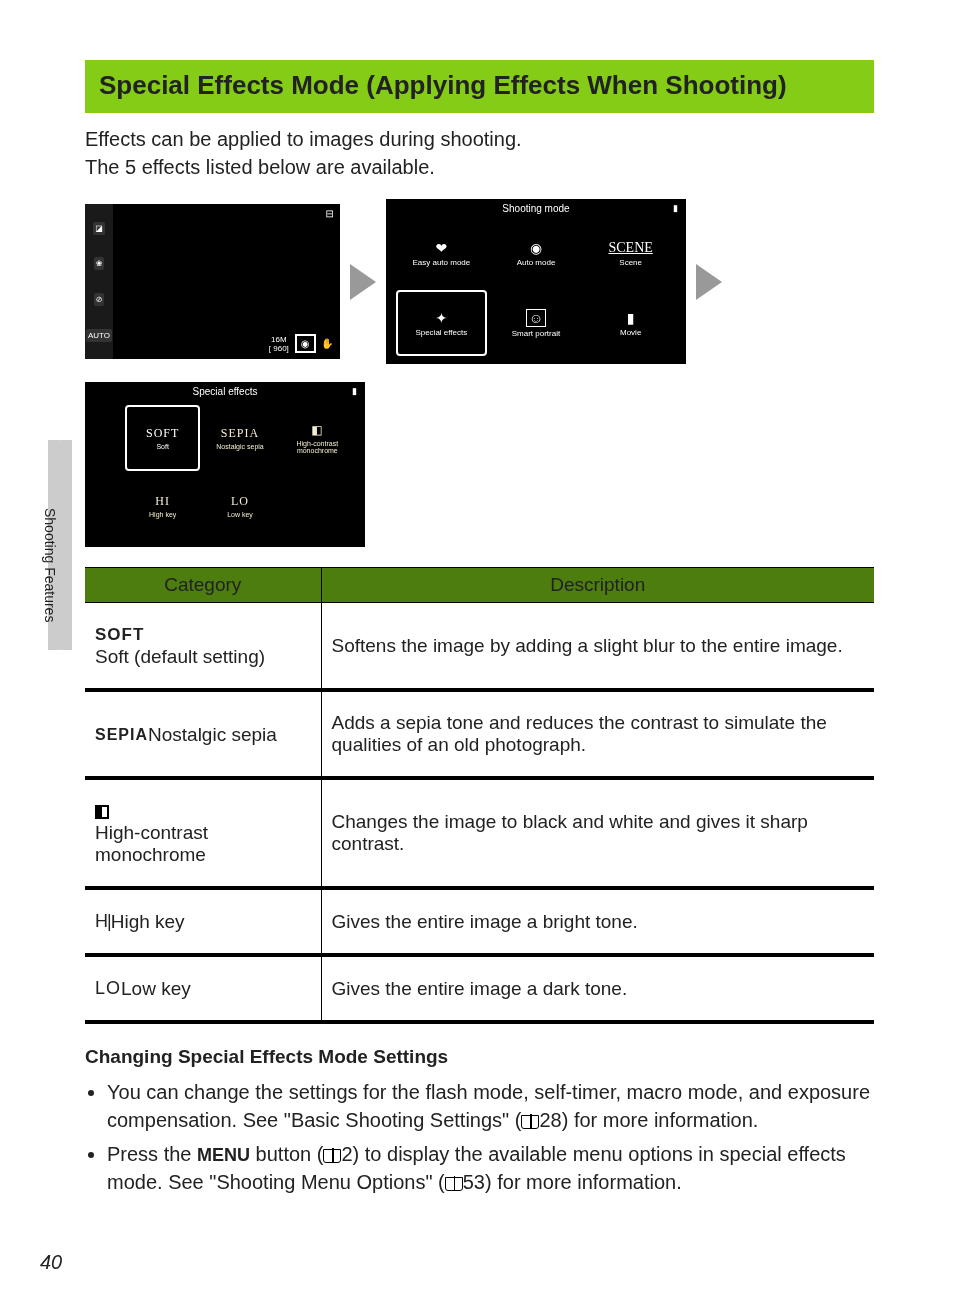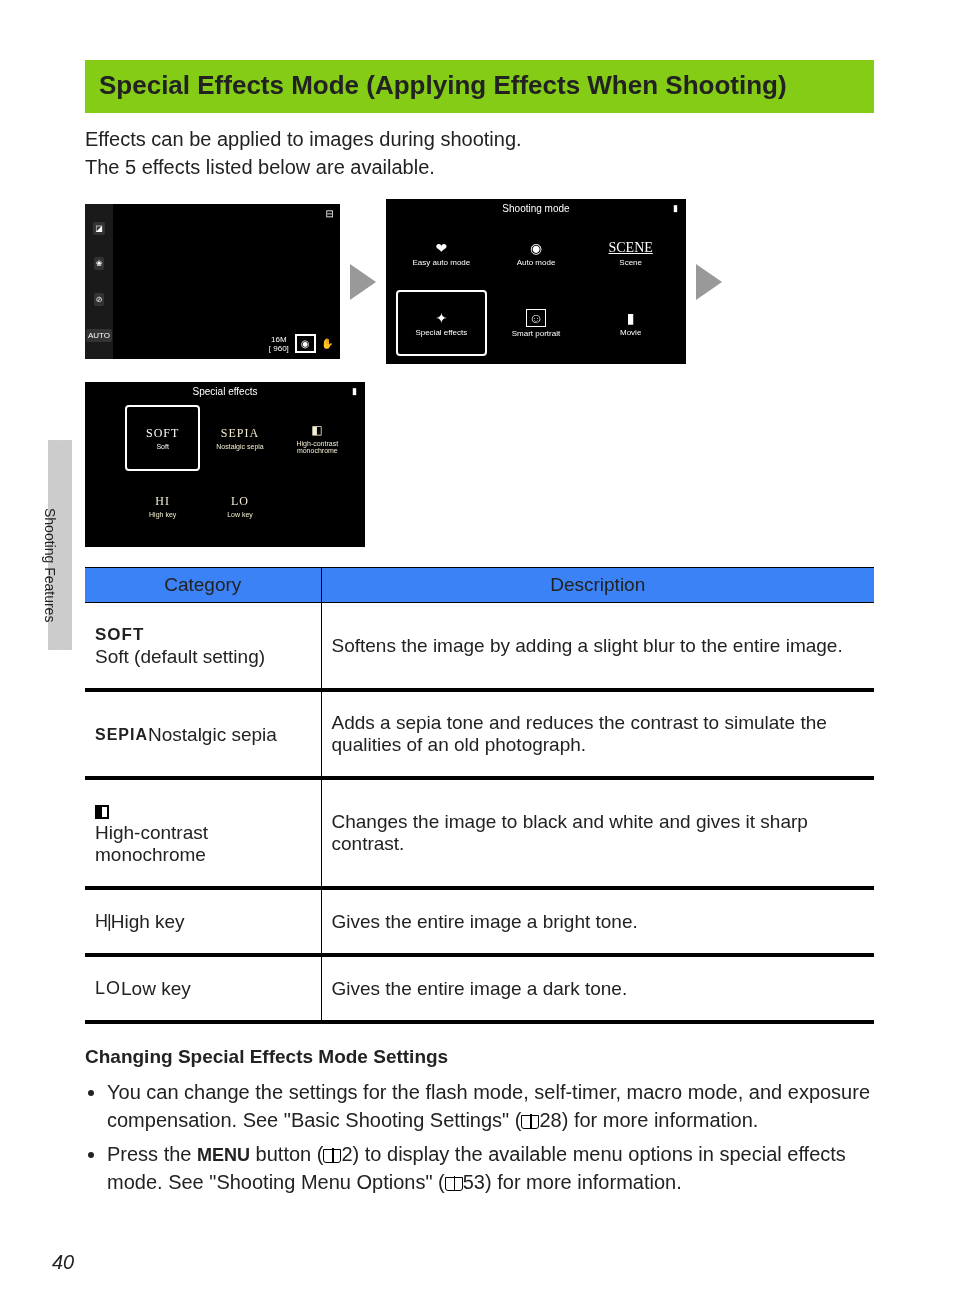--- a/index.html
+++ b/index.html
@@ -129,21 +129,21 @@
     font-size:14px;
   }
   
   table.effects {
     width:100%;
     border-collapse: collapse;
     margin-top:20px;
     font-size:19px;
   }
   table.effects th {
-    background:#3b82f6;
+    background:#4d7c0f;
     font-weight:normal;
     padding:6px 8px;
     border-top:1px solid #000;
     border-bottom:1px solid #000;
   }
   table.effects th:first-child { border-right:1px solid #000; width:236px;}
   table.effects td {
     padding:20px 10px;
     border-bottom:4px solid #000000;
     vertical-align: middle;
@@ -172,21 +172,21 @@
   .bookicon {
     display:inline-block; width:18px; height:14px;
     border:1.5px solid #000; border-radius:0 0 3px 3px;
     position:relative; vertical-align:-2px;
   }
   .bookicon::after {
     content:""; position:absolute; left:50%; top:-2px; bottom:0; width:1.5px; background:#000;
   }
   .pagenum {
     position:absolute;
-    left:52px; bottom:40px;
+    left:40px; bottom:40px;
     font-style:italic; font-size:20px;
   }
 </style>
 </head>
 <body>
 
 <div class="sidetab">
     <div class="sidetab-inner"></div>
   </div>
 <div class="sidetab-text">Shooting Features</div>

